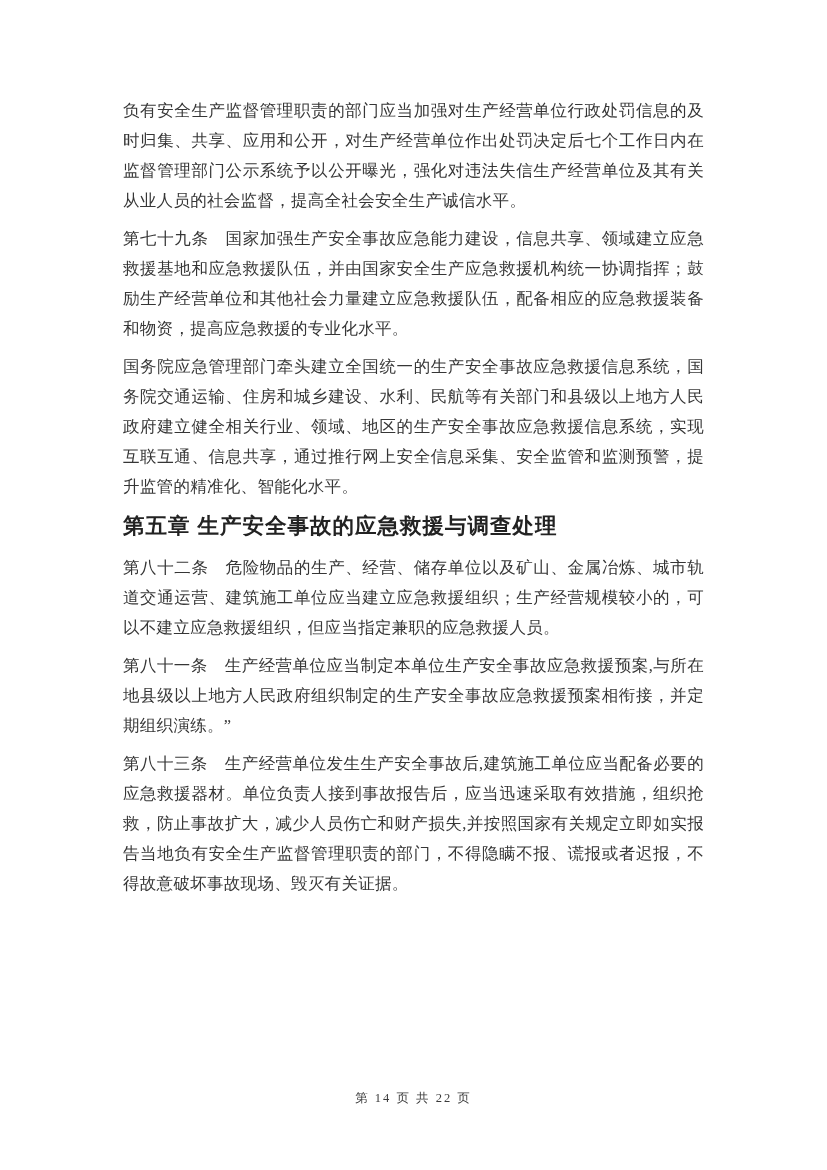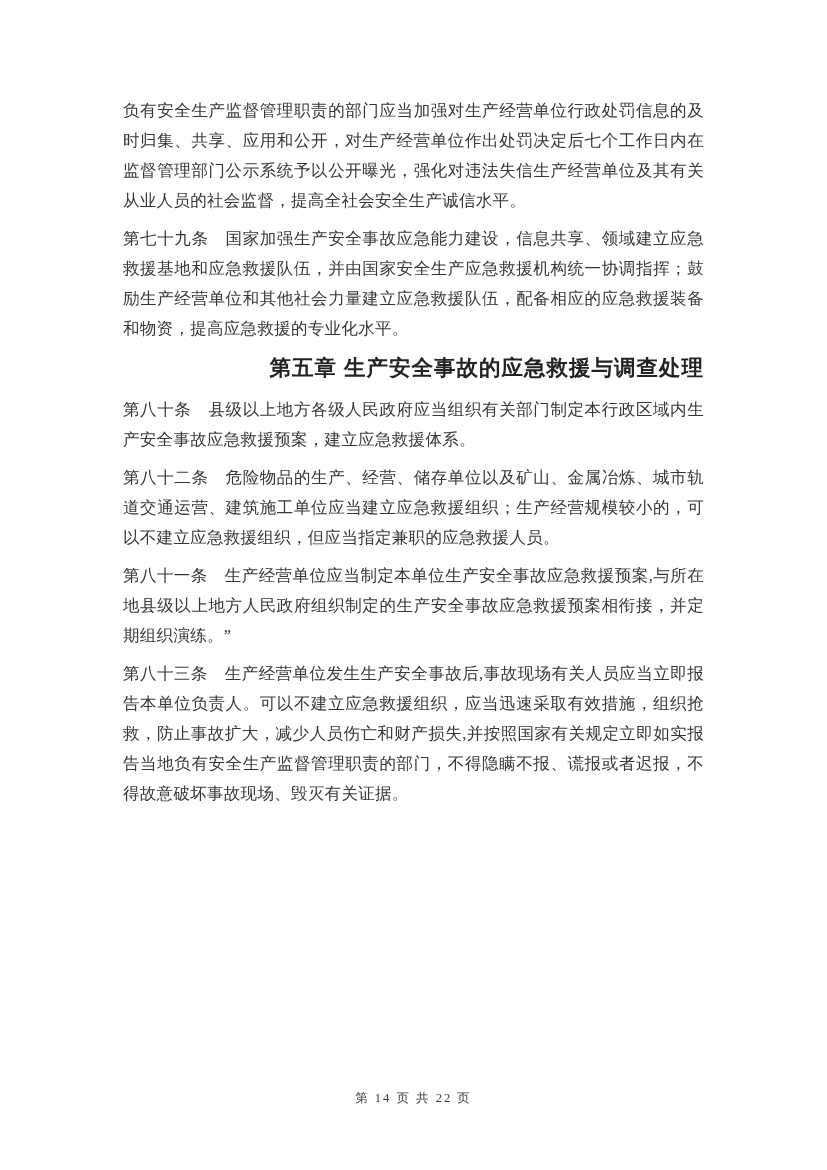--- a/index.html
+++ b/index.html
@@ -33,21 +33,21 @@
     text-align: justify;
     text-justify: inter-ideograph;
     letter-spacing: 0.3px;
   }
   .chapter-heading {
     margin: 9px 0 12px 0;
     font-size: 21.5px;
     line-height: 30px;
     font-weight: bold;
     color: #222222;
-    text-align: right;
+    text-align: left;
     font-family: "Liberation Sans", "DejaVu Sans", sans-serif;
     letter-spacing: 1px;
   }
   .page-footer {
     position: absolute;
     left: 0;
     right: 0;
     bottom: 63px;
     text-align: center;
     font-size: 12.5px;
@@ -56,24 +56,24 @@
     letter-spacing: 2px;
   }
 </style>
 </head>
 <body>
 
 <div class="page">
   <div class="content">
     <p class="para">负有安全生产监督管理职责的部门应当加强对生产经营单位行政处罚信息的及时归集、共享、应用和公开，对生产经营单位作出处罚决定后七个工作日内在监督管理部门公示系统予以公开曝光，强化对违法失信生产经营单位及其有关从业人员的社会监督，提高全社会安全生产诚信水平。</p>
     <p class="para">第七十九条　国家加强生产安全事故应急能力建设，信息共享、领域建立应急救援基地和应急救援队伍，并由国家安全生产应急救援机构统一协调指挥；鼓励生产经营单位和其他社会力量建立应急救援队伍，配备相应的应急救援装备和物资，提高应急救援的专业化水平。</p>
+    <p class="para">国务院应急管理部门牵头建立全国统一的生产安全事故应急救援信息系统，国务院交通运输、住房和城乡建设、水利、民航等有关部门和县级以上地方人民政府建立健全相关行业、领域、地区的生产安全事故应急救援信息系统，实现互联互通、信息共享，通过推行网上安全信息采集、安全监管和监测预警，提升监管的精准化、智能化水平。</p>
 
     <h1 class="chapter-heading">第五章 生产安全事故的应急救援与调查处理</h1>
 
-    <p class="para">第八十条　县级以上地方各级人民政府应当组织有关部门制定本行政区域内生产安全事故应急救援预案，建立应急救援体系。</p>
     <p class="para">第八十二条　危险物品的生产、经营、储存单位以及矿山、金属冶炼、城市轨道交通运营、建筑施工单位应当建立应急救援组织；生产经营规模较小的，可以不建立应急救援组织，但应当指定兼职的应急救援人员。</p>
     <p class="para">第八十一条　生产经营单位应当制定本单位生产安全事故应急救援预案,与所在地县级以上地方人民政府组织制定的生产安全事故应急救援预案相衔接，并定期组织演练。”</p>
-    <p class="para">第八十三条　生产经营单位发生生产安全事故后,事故现场有关人员应当立即报告本单位负责人。可以不建立应急救援组织，应当迅速采取有效措施，组织抢救，防止事故扩大，减少人员伤亡和财产损失,并按照国家有关规定立即如实报告当地负有安全生产监督管理职责的部门，不得隐瞒不报、谎报或者迟报，不得故意破坏事故现场、毁灭有关证据。</p>
+    <p class="para">第八十三条　生产经营单位发生生产安全事故后,建筑施工单位应当配备必要的应急救援器材。单位负责人接到事故报告后，应当迅速采取有效措施，组织抢救，防止事故扩大，减少人员伤亡和财产损失,并按照国家有关规定立即如实报告当地负有安全生产监督管理职责的部门，不得隐瞒不报、谎报或者迟报，不得故意破坏事故现场、毁灭有关证据。</p>
 
   </div>
 
   <div class="page-footer">第 14 页 共 22 页</div>
 </div>
 
 </body></html>

